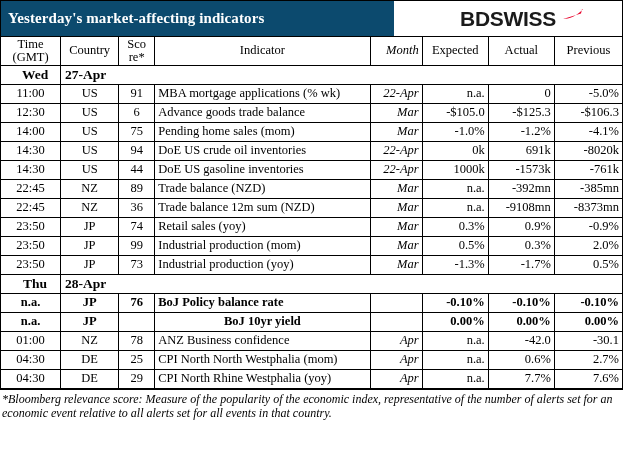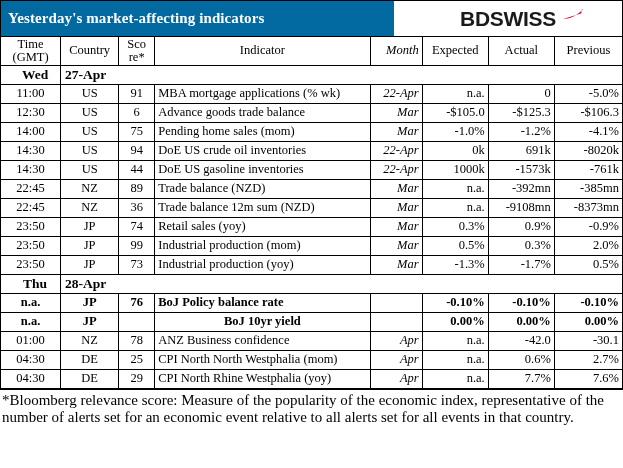--- a/index.html
+++ b/index.html
@@ -17,21 +17,21 @@
   }
   
   .header {
     height: 36px;
     display: flex;
     align-items: stretch;
     border: 1px solid #000;
     border-bottom: none;
   }
   .header-title {
-    background: #0369a1;
+    background: #0c4a6e;
     color: #ffffff;
     font-weight: bold;
     font-size: 15px;
     display: flex;
     align-items: center;
     padding-left: 7px;
     flex: 0 0 393px;
     letter-spacing: 0.1px;
   }
   .header-brand {
@@ -93,25 +93,26 @@
   }
   .daterow .day { text-align: center; padding-left: 12px; }
   .daterow .date { text-align: left; padding-left: 4px; }
   .bold td { font-weight: bold; }
   .hdr-two-line { line-height: 1.02; }
 
   
   .footnote {
     width: 623px;
     font-family: "Liberation Serif", serif;
-    font-size: 15px;
+    font-size: 12px;
     line-height: 1.18;
     color: #000;
     padding: 2px 2px 0 2px;
     border-top: 1px solid #000;
+    font-style: italic;
   }
 </style>
 </head>
 <body>
 
 <div id="page">
 
   <div class="header">
     <div class="header-title">Yesterday's market-affecting indicators</div>
     <div class="header-brand">

